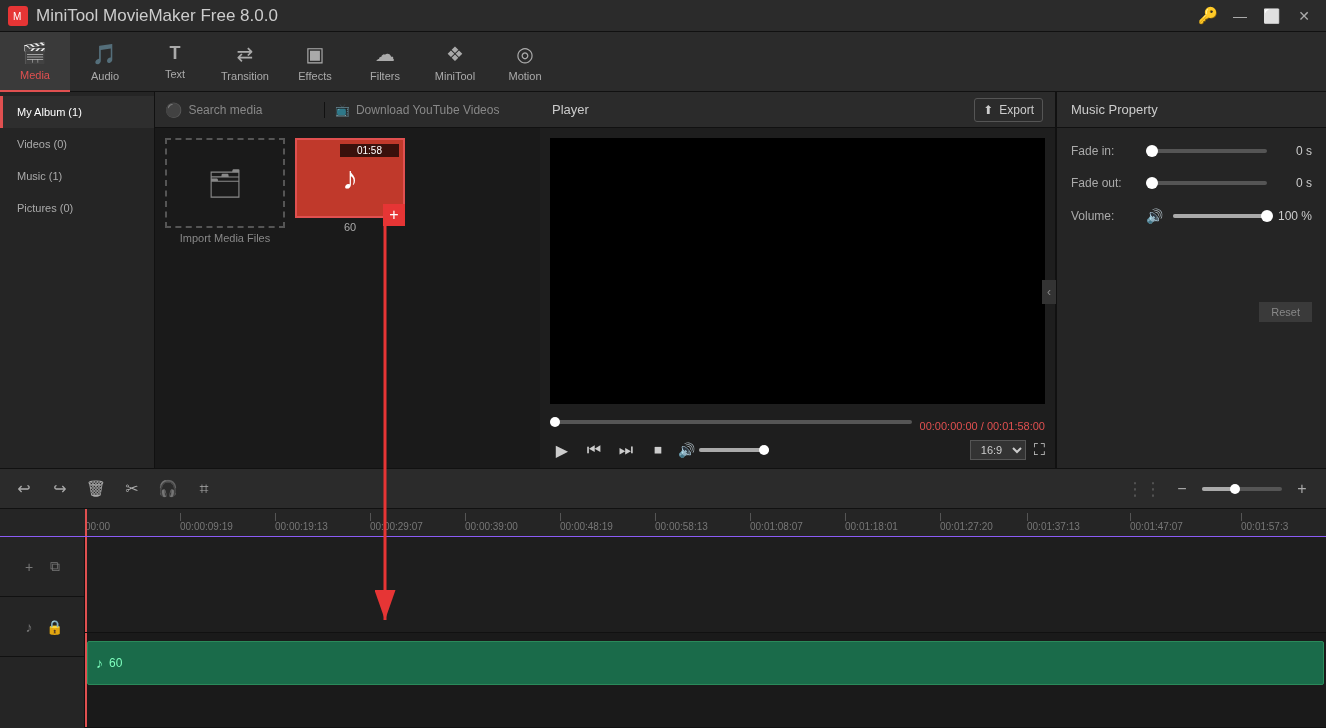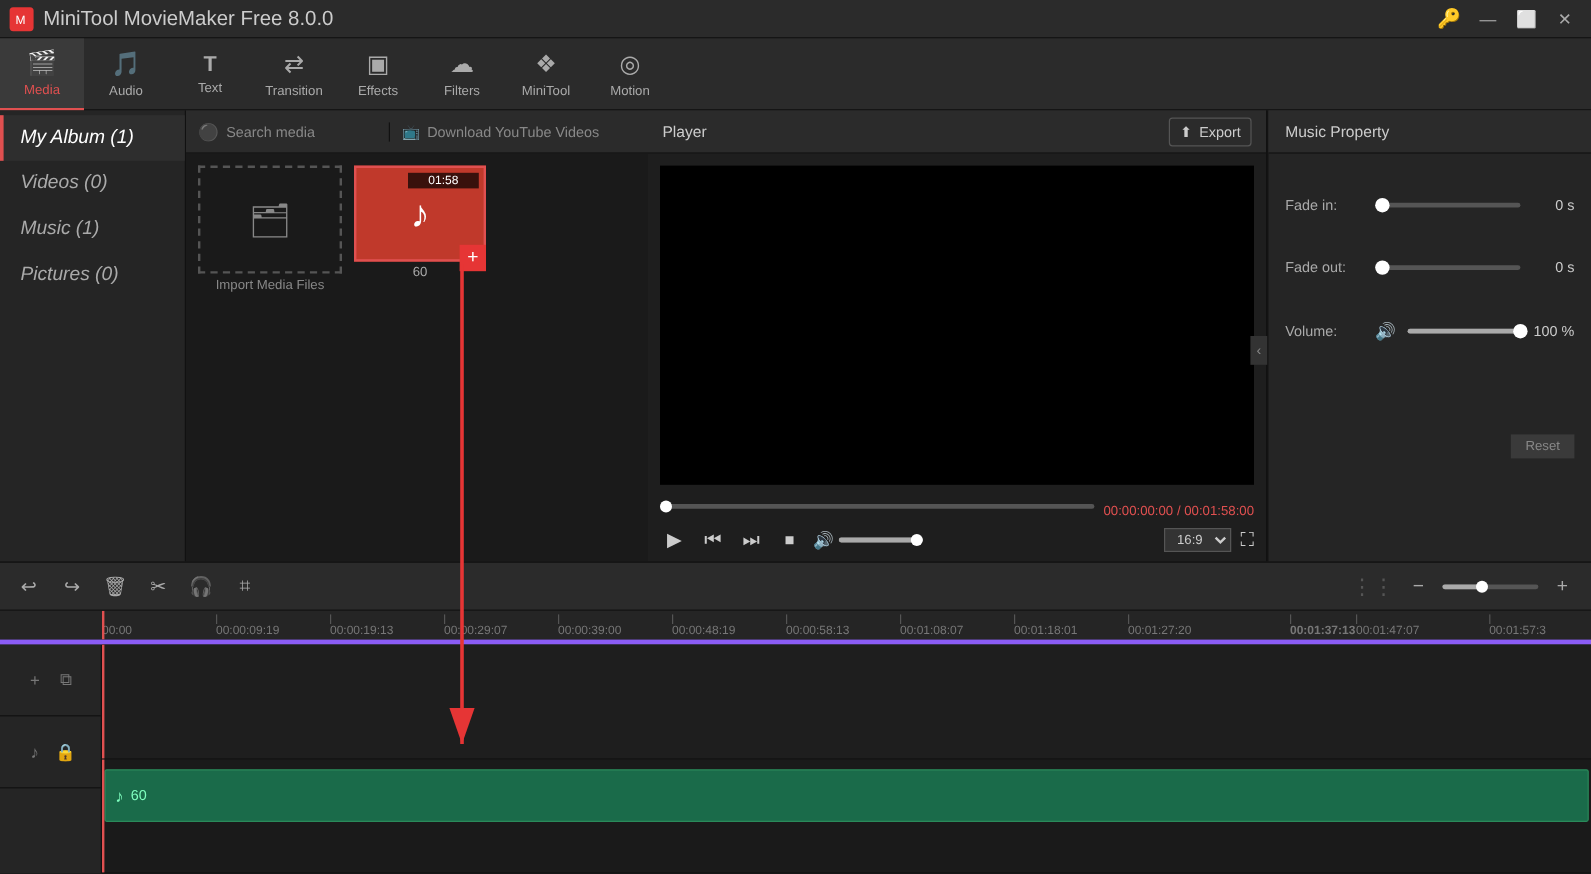--- a/index.html
+++ b/index.html
@@ -143,24 +143,23 @@
       background: #252525;
       border-right: 1px solid #111;
       display: flex;
       flex-direction: column;
       padding-top: 4px;
     }
     .nav-item {
       padding: 10px 14px;
       cursor: pointer;
       color: #aaa;
-      font-size: 16px;
+      font-size: 11px;
       display: flex;
       border-left: 3px solid transparent;
-      font-style: italic;
     }
     .nav-item.active { color: #fff; border-left: 3px solid #e05050; background: #2e2e2e; }
 
     
     #media-browser {
       flex: 1;
       display: flex;
       flex-direction: column;
     }
 
@@ -309,21 +308,20 @@
       justify-content: space-between;
     }
     #right-panel-header .panel-title { color: #ccc; font-size: 13px; font-weight: 500; }
 
     #right-panel-content { padding: 16px 14px; display: flex; flex-direction: column; gap: 18px; }
 
     .prop-row {
       display: flex;
       align-items: center;
       gap: 10px;
-      margin-top: 20px;
     }
     .prop-label { color: #aaa; font-size: 12px; width: 65px; flex-shrink: 0; }
     .prop-slider-track {
       flex: 1;
       height: 4px;
       background: #555;
       border-radius: 2px;
       position: relative;
     }
     .prop-slider-fill {
@@ -415,21 +413,21 @@
       top: -3px;
       left: 35%;
     }
 
     #timeline-ruler {
       height: 28px;
       background: #252525;
       display: flex;
       align-items: center;
       padding-left: 85px;
-      border-bottom: 4px solid #8b5cf6;
+      border-bottom: 1px solid #8b5cf6;
       overflow: hidden;
       position: relative;
     }
     .ruler-marks {
       display: flex;
       align-items: center;
       position: absolute;
       left: 85px;
       right: 0;
       height: 100%;
@@ -793,21 +791,21 @@
         <div class="mark-label">00:01:08:07</div>
       </div>
       <div class="ruler-mark" style="left:760px;">
         <div class="mark-line"></div>
         <div class="mark-label">00:01:18:01</div>
       </div>
       <div class="ruler-mark" style="left:855px;">
         <div class="mark-line"></div>
         <div class="mark-label">00:01:27:20</div>
       </div>
-      <div class="ruler-mark" style="left:990px;font-weight:bold;">
+      <div class="ruler-mark" style="left:942px;">
         <div class="mark-line"></div>
         <div class="mark-label">00:01:37:13</div>
       </div>
       <div class="ruler-mark" style="left:1045px;">
         <div class="mark-line"></div>
         <div class="mark-label">00:01:47:07</div>
       </div>
       <div class="ruler-mark" style="left:1156px;">
         <div class="mark-line"></div>
         <div class="mark-label">00:01:57:3</div>

